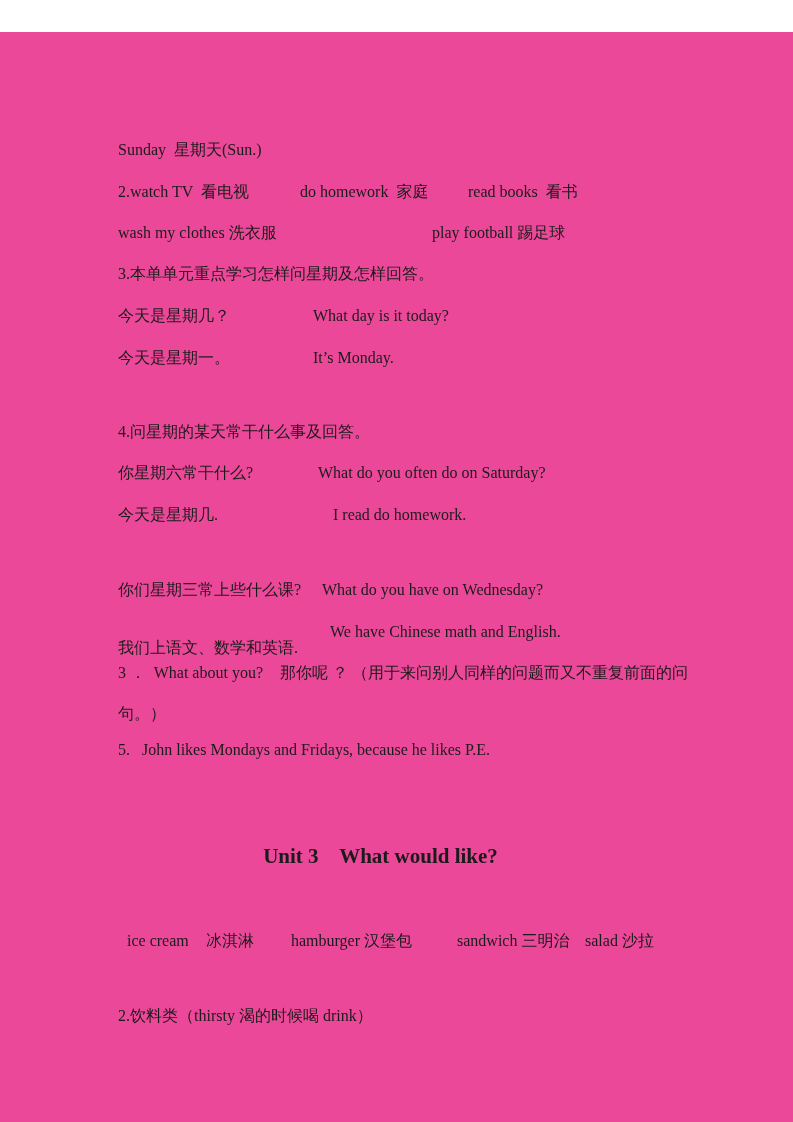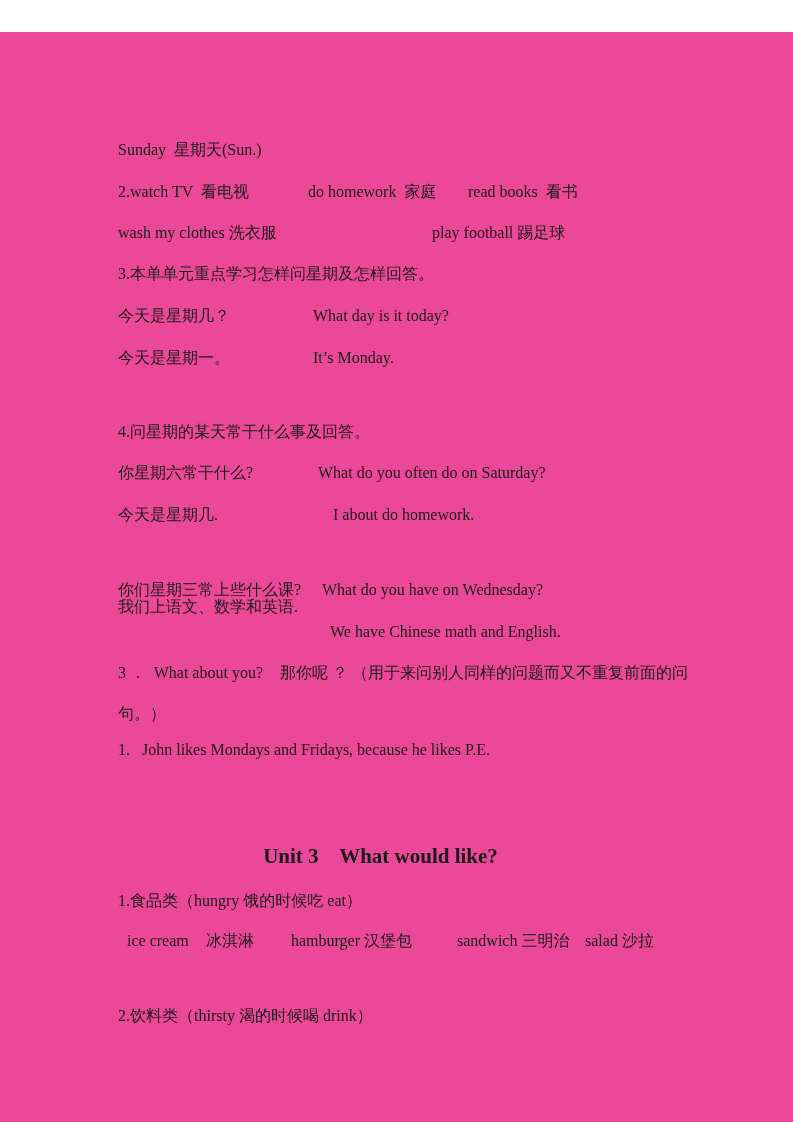--- a/index.html
+++ b/index.html
@@ -29,58 +29,57 @@
   }
 </style>
 </head>
 <body>
 
 <div class="page">
 
   <div class="ln" style="left:118px; top:107px">Sunday  星期天(Sun.)</div>
 
   <div class="ln" style="left:118px; top:149px">2.watch TV  看电视</div>
-  <div class="ln" style="left:308px; top:149px">do homework  家庭</div>
+  <div class="ln" style="left:300px; top:149px">do homework  家庭</div>
   <div class="ln" style="left:468px; top:149px">read books  看书</div>
 
   <div class="ln" style="left:118px; top:190px">wash my clothes 洗衣服</div>
   <div class="ln" style="left:432px; top:190px">play football 踢足球</div>
 
   <div class="ln" style="left:118px; top:231px">3.本单单元重点学习怎样问星期及怎样回答。</div>
 
   <div class="ln" style="left:118px; top:273px">今天是星期几？</div>
   <div class="ln" style="left:313px; top:273px">What day is it today?</div>
 
   <div class="ln" style="left:118px; top:315px">今天是星期一。</div>
   <div class="ln" style="left:313px; top:315px">It’s Monday.</div>
 
   <div class="ln" style="left:118px; top:389px">4.问星期的某天常干什么事及回答。</div>
 
   <div class="ln" style="left:118px; top:430px">你星期六常干什么?</div>
   <div class="ln" style="left:318px; top:430px">What do you often do on Saturday?</div>
 
   <div class="ln" style="left:118px; top:472px">今天是星期几.</div>
-  <div class="ln" style="left:333px; top:472px">I about do homework.</div>
+  <div class="ln" style="left:333px; top:472px">I read do homework.</div>
 
   <div class="ln" style="left:118px; top:547px">你们星期三常上些什么课?</div>
   <div class="ln" style="left:322px; top:547px">What do you have on Wednesday?</div>
 
-  <div class="ln" style="left:118px; top:564px">我们上语文、数学和英语.</div>
+  <div class="ln" style="left:118px; top:605px">我们上语文、数学和英语.</div>
   <div class="ln" style="left:330px; top:589px">We have Chinese math and English.</div>
 
   <div class="ln" style="left:118px; top:630px">3 ．  What about you?</div>
   <div class="ln" style="left:280px; top:630px">那你呢 ？</div>
   <div class="ln" style="left:352px; top:630px">（用于来问别人同样的问题而又不重复前面的问</div>
   <div class="ln" style="left:118px; top:671px">句。）</div>
 
-  <div class="ln" style="left:118px; top:707px">1.   John likes Mondays and Fridays, because he likes P.E.</div>
+  <div class="ln" style="left:118px; top:707px">5.   John likes Mondays and Fridays, because he likes P.E.</div>
 
   <div class="ln heading" style="top:811px">Unit 3    What would like?</div>
 
-  <div class="ln" style="left:118px; top:858px">1.食品类（hungry 饿的时候吃 eat）</div>
 
   <div class="ln" style="left:127px; top:898px">ice cream</div>
   <div class="ln" style="left:206px; top:898px">冰淇淋</div>
   <div class="ln" style="left:291px; top:898px">hamburger 汉堡包</div>
   <div class="ln" style="left:457px; top:898px">sandwich 三明治</div>
   <div class="ln" style="left:585px; top:898px">salad 沙拉</div>
 
   <div class="ln" style="left:118px; top:973px">2.饮料类（thirsty 渴的时候喝 drink）</div>
 
 </div>

